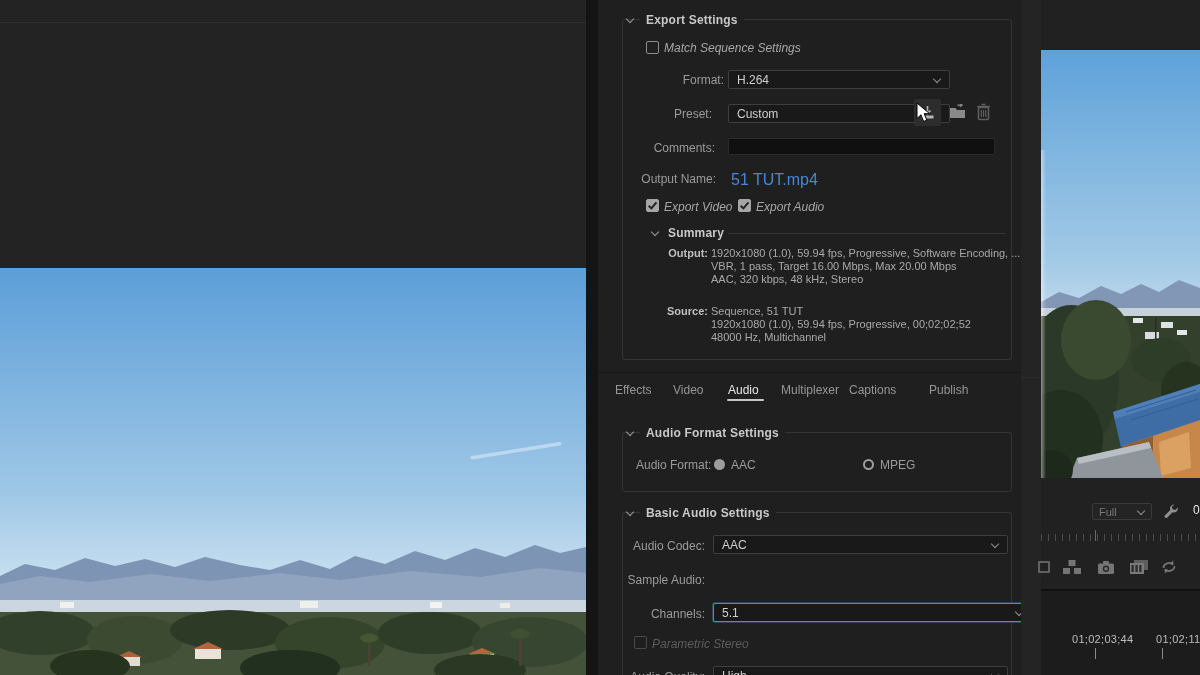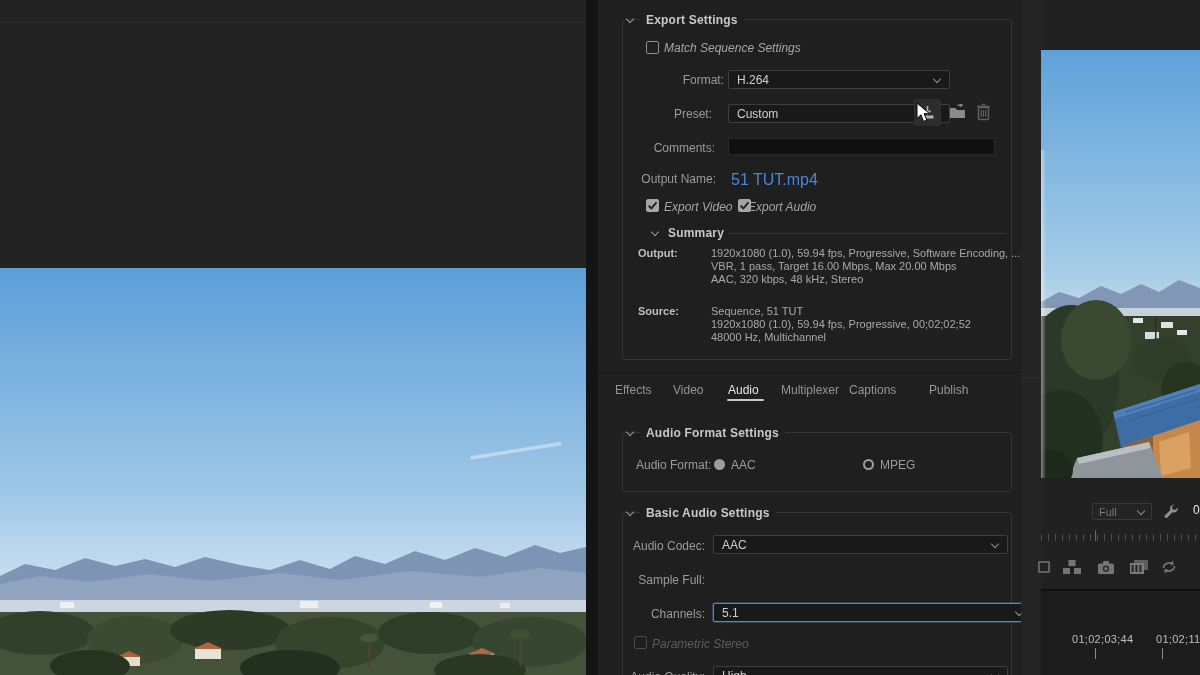--- a/index.html
+++ b/index.html
@@ -34,21 +34,21 @@
   .cb.disabled{border:1px solid #4a4a4a;background:transparent;}
   .cb svg{display:block;width:11px;height:11px;margin:0 auto;}
   .cb-lbl{position:absolute;color:#a6a6a6;font-size:12px;white-space:nowrap;font-style:italic;}
   .cb-lbl.dim{color:#5d5d5d;}
   .radio{position:absolute;width:11px;height:11px;border-radius:50%;}
   .radio.sel{background:#9e9e9e;}
   .radio.unsel{border:2px solid #9e9e9e;background:transparent;}
   .rad-lbl{position:absolute;color:#9b9b9b;font-size:12px;white-space:nowrap;}
   .field{position:absolute;height:17px;background:#101010;border:1px solid #2a2a2a;border-radius:1px;}
   .link{position:absolute;font-size:16px;color:#4787d8;text-decoration:none;white-space:nowrap;}
-  .sum-lbl{position:absolute;color:#bfbfbf;font-size:11px;font-weight:bold;}
+  .sum-lbl{position:absolute;color:#bfbfbf;font-size:11px;font-weight:bold;text-align:right;}
   .sum-txt{position:absolute;color:#a9a9a9;font-size:11px;line-height:13px;white-space:nowrap;}
   .rule{position:absolute;height:1px;background:#333;}
   .tab{position:absolute;color:#969696;font-size:12px;white-space:nowrap;}
   .tab.active{color:#e6e6e6;}
   #tab-underline{position:absolute;height:2px;background:#c9c9c9;border-radius:1px;}
   .tool-btn{position:absolute;display:flex;align-items:center;justify-content:center;}
   
   #gutter{position:absolute;left:1021px;top:0;width:20px;height:675px;background:#242424;}
   #gutter .hairline{position:absolute;left:0;top:377px;width:100%;height:1px;background:#2c2c2c;}
   #monitor{position:absolute;left:1041px;top:0;width:159px;height:675px;background:#212121;}
@@ -166,21 +166,21 @@
       <svg viewBox="0 0 10 10">
           <path d="M1.5 5.2 L4 7.6 L8.6 2.2" stroke="#222" stroke-width="1.8" fill="none"></path>
         </svg>
     </span>
     <span class="cb-lbl" style="left:66px;top:200px;">Export Video</span>
     <span class="cb checked" style="left:140px;top:199px;">
       <svg viewBox="0 0 10 10">
           <path d="M1.5 5.2 L4 7.6 L8.6 2.2" stroke="#222" stroke-width="1.8" fill="none"></path>
         </svg>
     </span>
-    <span class="cb-lbl" style="left:150px;top:200px;">Export Audio</span>
+    <span class="cb-lbl" style="left:158px;top:200px;">Export Audio</span>
 
     <span class="sec-chev" style="left:54px;top:229px;"></span>
     <div class="hdr" style="left:64px;top:226px;background:transparent;">Summary</div>
     <div class="rule" style="left:130px;top:233px;width:278px;"></div>
 
     <span class="sum-lbl" style="left:40px;top:247px;width:70px;">Output:</span>
     <div class="sum-txt" style="left:113px;top:247px;">
       <div>1920x1080 (1.0), 59.94 fps, Progressive, Software Encoding, ...</div>
       <div>VBR, 1 pass, Target 16.00 Mbps, Max 20.00 Mbps</div>
       <div>AAC, 320 kbps, 48 kHz, Stereo</div>
@@ -213,21 +213,21 @@
     <div class="grp" style="left:24px;top:512px;width:390px;height:260px;"></div>
     <span class="sec-chev" style="left:29px;top:509px;"></span>
     <div class="hdr" style="left:42px;top:506px;">Basic Audio Settings</div>
 
     <span class="lbl" style="left:0px;top:539px;width:107px;">Audio Codec:</span>
     <div class="dd" style="left:115px;top:535px;width:295px;">
       <span class="dd-val">AAC</span>
       <span class="chev"></span>
     </div>
 
-    <span class="lbl" style="left:0px;top:573px;width:107px;">Sample Full:</span>
+    <span class="lbl" style="left:0px;top:573px;width:107px;">Sample Audio:</span>
     <div class="dd" style="left:115px;top:603px;width:295px;">
       <span class="dd-val">48000 Hz</span>
       <span class="chev"></span>
     </div>
 
     <span class="lbl" style="left:0px;top:607px;width:107px;">Channels:</span>
     <div class="dd focus-blue" style="left:115px;top:603px;width:319px;">
       <span class="dd-val">5.1</span>
       <span class="chev"></span>
     </div>

